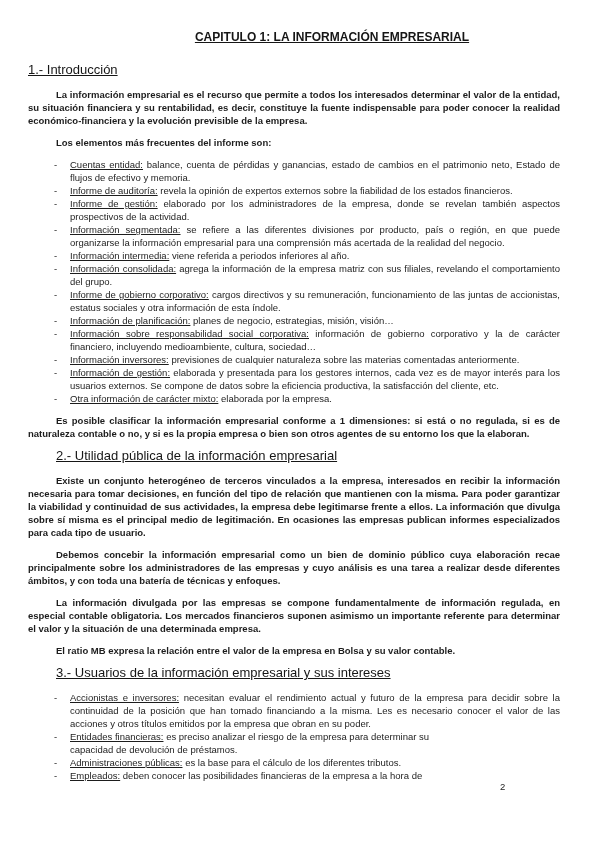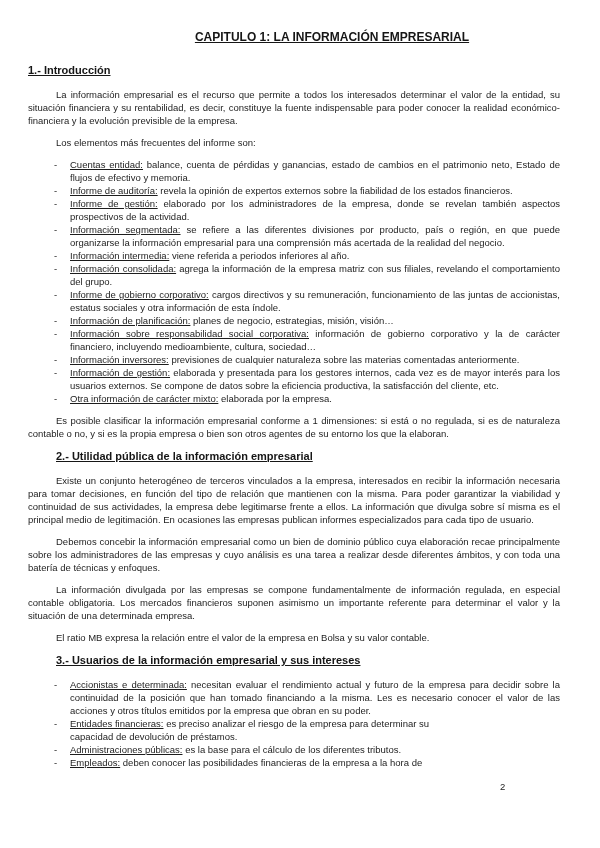--- a/index.html
+++ b/index.html
@@ -17,31 +17,32 @@
   h1.doc-title{
     font-size:12px;line-height:14px;
     font-weight:bold;
     text-decoration:underline;
     text-align:center;
     position:relative;left:38px;
     margin:0 0 19px 0;
     color:#161616;
   }
   h2.sec-heading{
-    font-size:11px;line-height:14px;
-    font-weight:bold;
+    font-size:13px;line-height:14px;
+    font-weight:normal;
     text-decoration:underline;
     margin:7px 0 11px 0;
     color:#161616;
   }
   h2.sec-heading.h-ind{margin-left:28px;}
   p.para{
     margin:0 0 9px 0;
     text-align:justify;
     text-indent:28px;
+    font-weight:bold;
   }
   ul.blist{
     list-style:none;
     margin:0 0 9px 0;
     padding:0;
   }
   ul.blist li{
     position:relative;
     padding-left:42px;
     text-align:justify;
@@ -89,21 +90,21 @@
       <section>
         <h2 class="sec-heading h-ind">2.- Utilidad pública de la información empresarial</h2>
         <p class="para">Existe un conjunto heterogéneo de terceros vinculados a la empresa, interesados en recibir la información necesaria para tomar decisiones, en función del tipo de relación que mantienen con la misma. Para poder garantizar la viabilidad y continuidad de sus actividades, la empresa debe legitimarse frente a ellos. La información que divulga sobre sí misma es el principal medio de legitimación. En ocasiones las empresas publican informes especializados para cada tipo de usuario.</p>
         <p class="para">Debemos concebir la información empresarial como un bien de dominio público cuya elaboración recae principalmente sobre los administradores de las empresas y cuyo análisis es una tarea a realizar desde diferentes ámbitos, y con toda una batería de técnicas y enfoques.</p>
         <p class="para">La información divulgada por las empresas se compone fundamentalmente de información regulada, en especial contable obligatoria. Los mercados financieros suponen asimismo un importante referente para determinar el valor y la situación de una determinada empresa.</p>
         <p class="para">El ratio MB expresa la relación entre el valor de la empresa en Bolsa y su valor contable.</p>
       </section>
       <section>
         <h2 class="sec-heading h-ind">3.- Usuarios de la información empresarial y sus intereses</h2>
         <ul class="blist">
-          <li><span class="term">Accionistas e determinada:</span> <span class="li-text">necesitan evaluar el rendimiento actual y futuro de la empresa para decidir sobre la continuidad de la posición que han tomado financiando a la misma. Les es necesario conocer el valor de las acciones y otros títulos emitidos por la empresa que obran en su poder.</span></li>
+          <li><span class="term">Accionistas e inversores:</span> <span class="li-text">necesitan evaluar el rendimiento actual y futuro de la empresa para decidir sobre la continuidad de la posición que han tomado financiando a la misma. Les es necesario conocer el valor de las acciones y otros títulos emitidos por la empresa que obran en su poder.</span></li>
           <li><span class="term">Entidades financieras:</span> <span class="li-text">es preciso analizar el riesgo de la empresa para determinar su
 capacidad de devolución de préstamos.</span></li>
           <li><span class="term">Administraciones públicas:</span> <span class="li-text">es la base para el cálculo de los diferentes tributos.</span></li>
           <li><span class="term">Empleados:</span> <span class="li-text">deben conocer las posibilidades financieras de la empresa a la hora de</span></li>
         </ul>
       </section>
     </main>
   <div class="page-number">2</div>
 </div>
 

